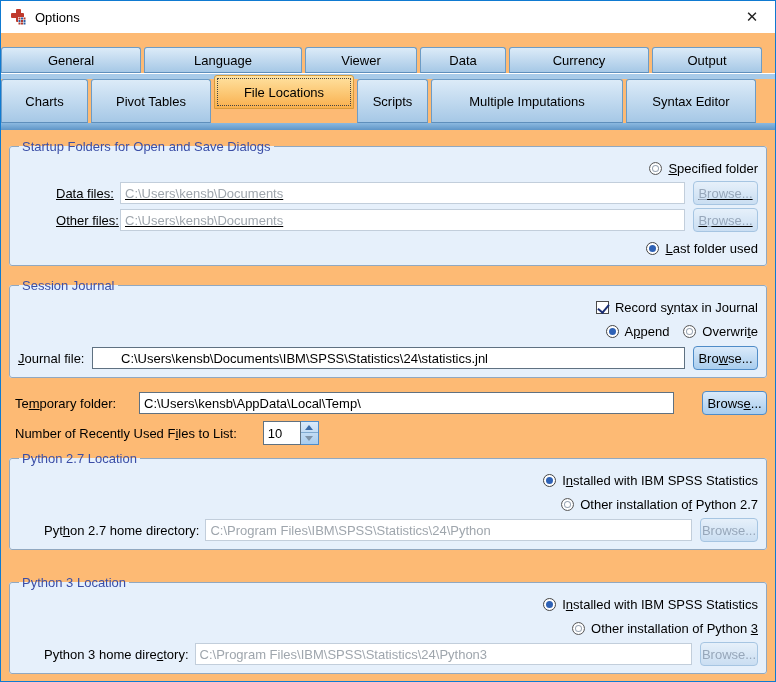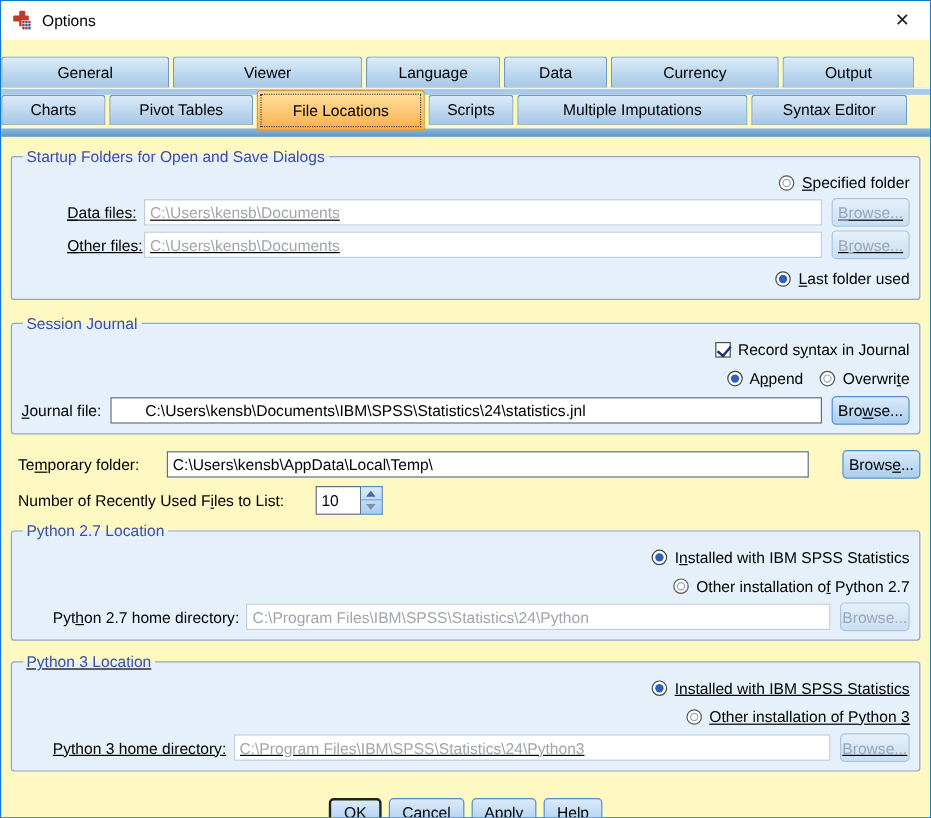--- a/index.html
+++ b/index.html
@@ -2,21 +2,21 @@
 <html><head>
 <meta charset="utf-8">
 <style>
   * { box-sizing: border-box; margin: 0; padding: 0; }
   html,body { width: 776px; height: 682px; }
   body { font-family: "Liberation Sans", sans-serif; font-size: 13px; color: #000; }
 
   .window {
     width: 776px; height: 682px;
     border: 1px solid #0f7ad1;
-    background: #fef9c3;
+    background: #fdba74;
     display: flex; flex-direction: column;
     overflow: hidden;
   }
 
   
   .titlebar {
     height: 32px; background: #ffffff;
     display: flex; align-items: center;
     padding: 0 8px; flex: 0 0 auto;
   }
@@ -37,21 +37,21 @@
     border: 1px solid #6d9cc6; border-bottom-color: #5e8fbc;
     border-radius: 3px 3px 0 0;
     margin-right: 3px; font-size: 13px; white-space: nowrap;
   }
   .row1 .tab:nth-child(1){width:140px}
   .row1 .tab:nth-child(2){width:158px}
   .row1 .tab:nth-child(3){width:112px}
   .row1 .tab:nth-child(4){width:86px}
   .row1 .tab:nth-child(5){width:140px}
   .row1 .tab:nth-child(6){width:110px}
-  .row2 .tab{height:25px}
+  .row2 .tab{height:44px}
   .row2 .tab:nth-child(1){width:87px}
   .row2 .tab:nth-child(2){width:120px}
   .row2 .tab:nth-child(3){width:140px}
   .row2 .tab:nth-child(4){width:71px}
   .row2 .tab:nth-child(5){width:192px}
   .row2 .tab:nth-child(6){width:130px}
   .band1 { height: 6px; background: #a8cbe9; border-top: 1px solid #ffffff; }
   .band2 { height: 7px; background: linear-gradient(#8cb9e0, #6096c7); }
   .tab.selected {
     background: linear-gradient(#ffe2a0, #f9b04e);
@@ -65,21 +65,21 @@
   .content { flex: 1 1 auto; padding: 0 0; }
   fieldset {
     border: 1px solid #91a8c0; border-radius: 3px;
     margin: 0 8px; padding: 0 8px 7px 8px;
     background: #e6f0fb;
   }
   legend { font-size: 13px; color: #3b4ea6; padding: 0 3px; margin-left: 1px; }
   .fs1 { margin-top: 9px; }
   .fs2 { margin-top: 12px; }
   .fs3 { margin-top: 6px; }
-  .fs4 { margin-top: 10px; text-decoration: underline; }
+  .fs4 { margin-top: 25px; }
 
   .row { display: flex; align-items: center; }
   .mn { text-decoration: underline; }
 
   
   .ctl-row { margin-top: 4px; height: 20px; display: flex; align-items: center; cursor: default; justify-content: flex-end; }
   .radio {
     width: 13px; height: 13px; border-radius: 50%;
     border: 1px solid #5a5a5a; background: #fff;
     box-shadow: inset 0 0 0 2px #fff, inset 0 0 0 3px #9aa6b4;
@@ -187,22 +187,22 @@
     </svg>
     <span class="title-text">Options</span>
     <div class="close-btn">
       <span>✕</span>
     </div>
   </div>
 
   <div class="tabs-area">
     <div class="tabrow row1">
       <div class="tab">General</div>
+      <div class="tab">Language</div>
       <div class="tab">Viewer</div>
-      <div class="tab">Language</div>
       <div class="tab">Data</div>
       <div class="tab">Currency</div>
       <div class="tab">Output</div>
     </div>
     <div class="band1"></div>
     <div class="tabrow row2">
       <div class="tab">Charts</div>
       <div class="tab">Pivot Tables</div>
       <div class="tab selected">File Locations</div>
       <div class="tab">Scripts</div>

